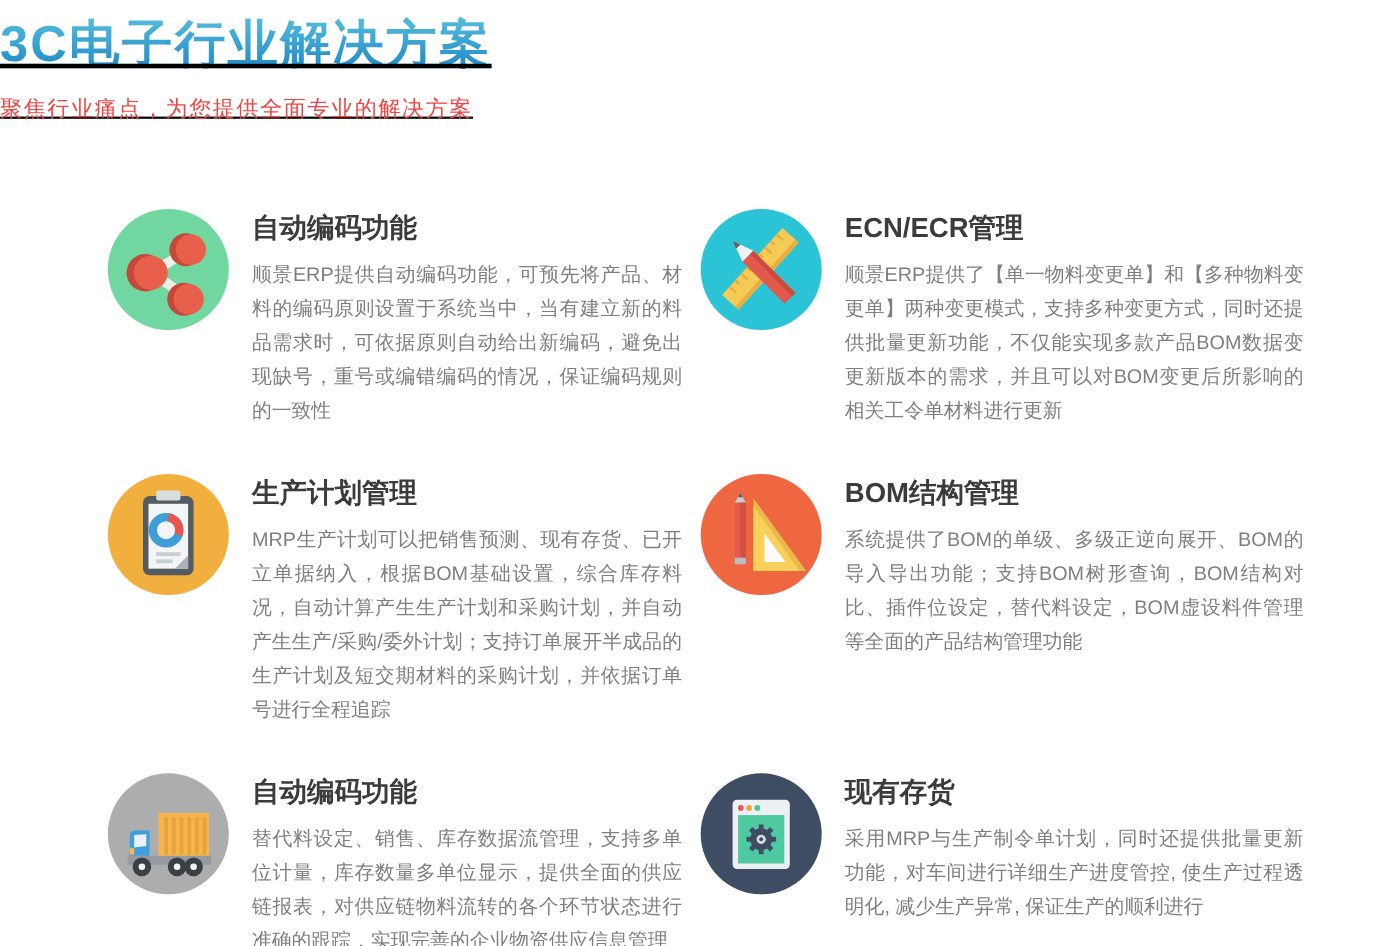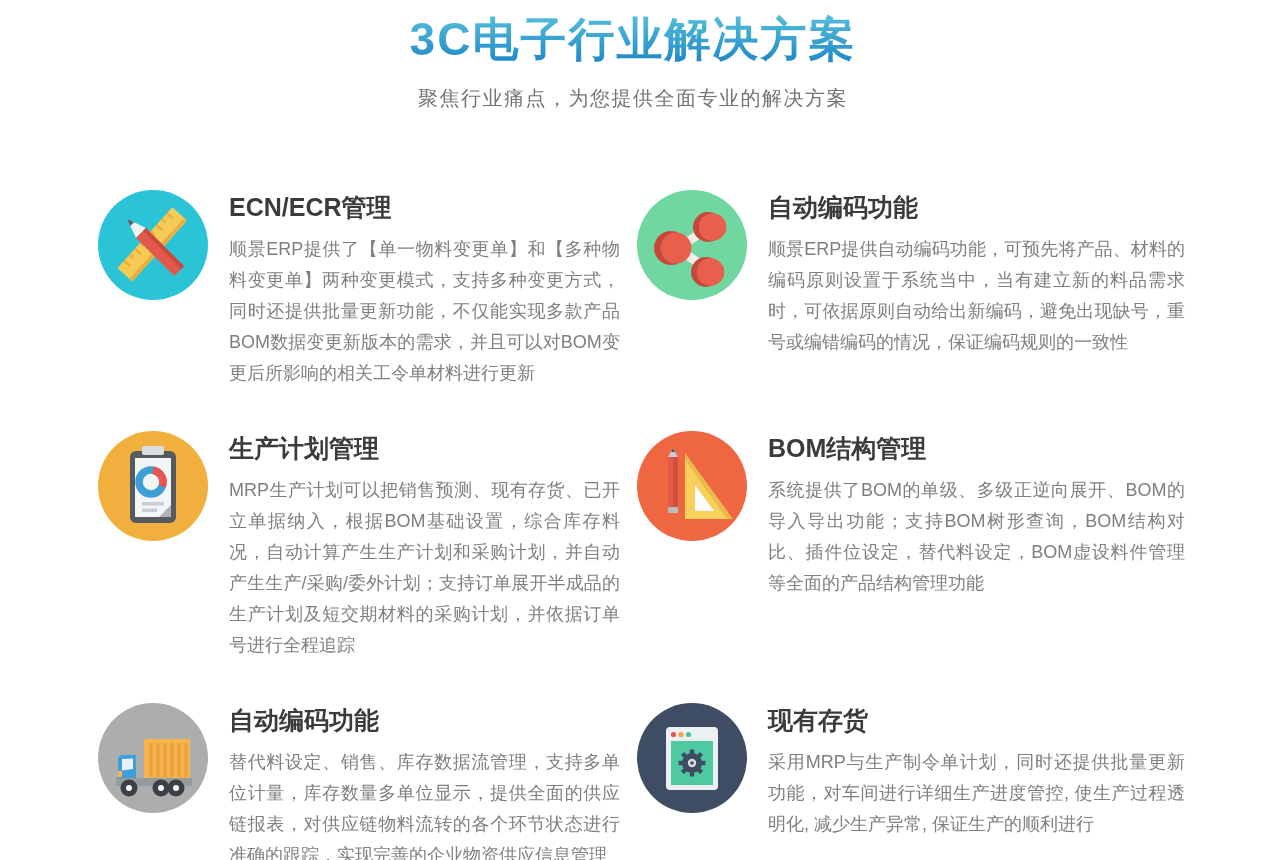--- a/index.html
+++ b/index.html
@@ -6,38 +6,38 @@
   html, body { margin: 0; padding: 0; }
   body {
     width: 1266px; height: 860px;
     background: #ffffff;
     font-family: "Liberation Sans", "DejaVu Sans", sans-serif;
     overflow: hidden;
   }
   .page { width: 1266px; height: 860px; }
 
   
-  .hero { text-align: center; padding-top: 12px; }
+  .hero { text-align: left; padding-top: 12px; text-decoration: underline; }
   .hero-title {
     margin: 0;
     font-size: 46px;
     font-weight: bold;
     letter-spacing: 2px;
     line-height: 1.2;
     color: #2d9fd4;
     background: linear-gradient(180deg, #58c1dc 0%, #1b84c6 100%);
     -webkit-background-clip: text;
     background-clip: text;
     -webkit-text-fill-color: transparent;
   }
   .hero-subtitle {
     margin: 18px 0 0;
     font-size: 20px;
     letter-spacing: 1.5px;
-    color: #737373;
+    color: #ef4444;
   }
 
   
   .features {
     margin: 78px 81px 0 98px;
     display: grid;
     grid-template-columns: 522px 548px;
     column-gap: 17px;
     row-gap: 42px;
   }
@@ -71,59 +71,59 @@
 <div class="page">
 
   <header class="hero">
     <h1 class="hero-title">3C电子行业解决方案</h1>
     <p class="hero-subtitle">聚焦行业痛点，为您提供全面专业的解决方案</p>
   </header>
 
   <main class="features">
 
     <section class="feature">
-      <div class="icon-circle" style="background-color: rgb(42, 196, 214);">
-        <svg viewBox="0 0 110 110" aria-hidden="true">
-          <g transform="rotate(42 55 55)">
-            <rect x="44" y="14" width="20" height="82" fill="#F6CB55"></rect>
-            <rect x="60" y="14" width="4" height="82" fill="#E9AE41"></rect>
-            <path d="M44 22h8M44 30h5M44 38h8M44 46h5M44 54h8M44 62h5M44 70h8M44 78h5M44 86h8" stroke="#E9AE41" stroke-width="2.5" fill="none"></path>
-          </g>
-          <g transform="rotate(-45 55 55)">
-            <polygon points="55,18 62,38 48,38" fill="#EFF2F2"></polygon>
-            <polygon points="55,18 57.8,25.5 52.2,25.5" fill="#5C6165"></polygon>
-            <rect x="48" y="38" width="14" height="54" fill="#E2594B"></rect>
-            <rect x="58" y="38" width="4" height="54" fill="#C94B3E"></rect>
-          </g>
-        </svg>
-      </div>
-      <div class="feature-content">
-        <h2 class="feature-title">ECN/ECR管理</h2>
-        <p class="feature-desc">顺景ERP提供了【单一物料变更单】和【多种物料变更单】两种变更模式，支持多种变更方式，同时还提供批量更新功能，不仅能实现多款产品BOM数据变更新版本的需求，并且可以对BOM变更后所影响的相关工令单材料进行更新</p>
-      </div>
-    </section>
-
-    <section class="feature">
       <div class="icon-circle" style="background-color: rgb(111, 215, 159);">
         <svg viewBox="0 0 110 110" aria-hidden="true">
           <g stroke="#EDEFE8" stroke-width="9">
             <line x1="40" y1="58" x2="74" y2="37"></line>
             <line x1="40" y1="58" x2="73" y2="81"></line>
           </g>
           <circle cx="34" cy="58" r="17" fill="#C5483B"></circle>
             <circle cx="39" cy="58" r="15.5" fill="#E8604C"></circle>
           <circle cx="71" cy="37" r="15" fill="#C5483B"></circle>
             <circle cx="75.5" cy="37" r="13.8" fill="#E8604C"></circle>
           <circle cx="69" cy="82" r="15" fill="#C5483B"></circle>
             <circle cx="73.5" cy="82" r="13.8" fill="#E8604C"></circle>
         </svg>
       </div>
       <div class="feature-content">
         <h2 class="feature-title">自动编码功能</h2>
         <p class="feature-desc">顺景ERP提供自动编码功能，可预先将产品、材料的编码原则设置于系统当中，当有建立新的料品需求时，可依据原则自动给出新编码，避免出现缺号，重号或编错编码的情况，保证编码规则的一致性</p>
+      </div>
+    </section>
+
+    <section class="feature">
+      <div class="icon-circle" style="background-color: rgb(42, 196, 214);">
+        <svg viewBox="0 0 110 110" aria-hidden="true">
+          <g transform="rotate(42 55 55)">
+            <rect x="44" y="14" width="20" height="82" fill="#F6CB55"></rect>
+            <rect x="60" y="14" width="4" height="82" fill="#E9AE41"></rect>
+            <path d="M44 22h8M44 30h5M44 38h8M44 46h5M44 54h8M44 62h5M44 70h8M44 78h5M44 86h8" stroke="#E9AE41" stroke-width="2.5" fill="none"></path>
+          </g>
+          <g transform="rotate(-45 55 55)">
+            <polygon points="55,18 62,38 48,38" fill="#EFF2F2"></polygon>
+            <polygon points="55,18 57.8,25.5 52.2,25.5" fill="#5C6165"></polygon>
+            <rect x="48" y="38" width="14" height="54" fill="#E2594B"></rect>
+            <rect x="58" y="38" width="4" height="54" fill="#C94B3E"></rect>
+          </g>
+        </svg>
+      </div>
+      <div class="feature-content">
+        <h2 class="feature-title">ECN/ECR管理</h2>
+        <p class="feature-desc">顺景ERP提供了【单一物料变更单】和【多种物料变更单】两种变更模式，支持多种变更方式，同时还提供批量更新功能，不仅能实现多款产品BOM数据变更新版本的需求，并且可以对BOM变更后所影响的相关工令单材料进行更新</p>
       </div>
     </section>
 
     <section class="feature">
       <div class="icon-circle" style="background-color: rgb(241, 175, 61);">
         <svg viewBox="0 0 110 110" aria-hidden="true">
           <rect x="32" y="20" width="46" height="72" rx="6" fill="#545B61"></rect>
           <rect x="37" y="27" width="36" height="59" fill="#F3F5F6"></rect>
           <rect x="44" y="15" width="22" height="9" rx="2" fill="#D8DDDF"></rect>
           <circle cx="53" cy="51" r="12" fill="none" stroke="#3D9FD6" stroke-width="7.5"></circle>

